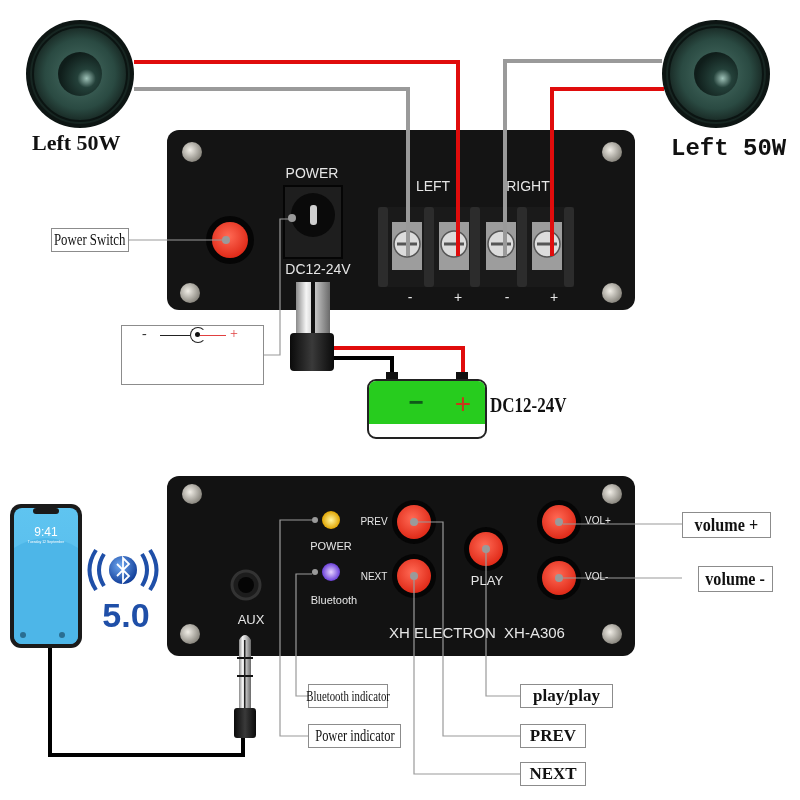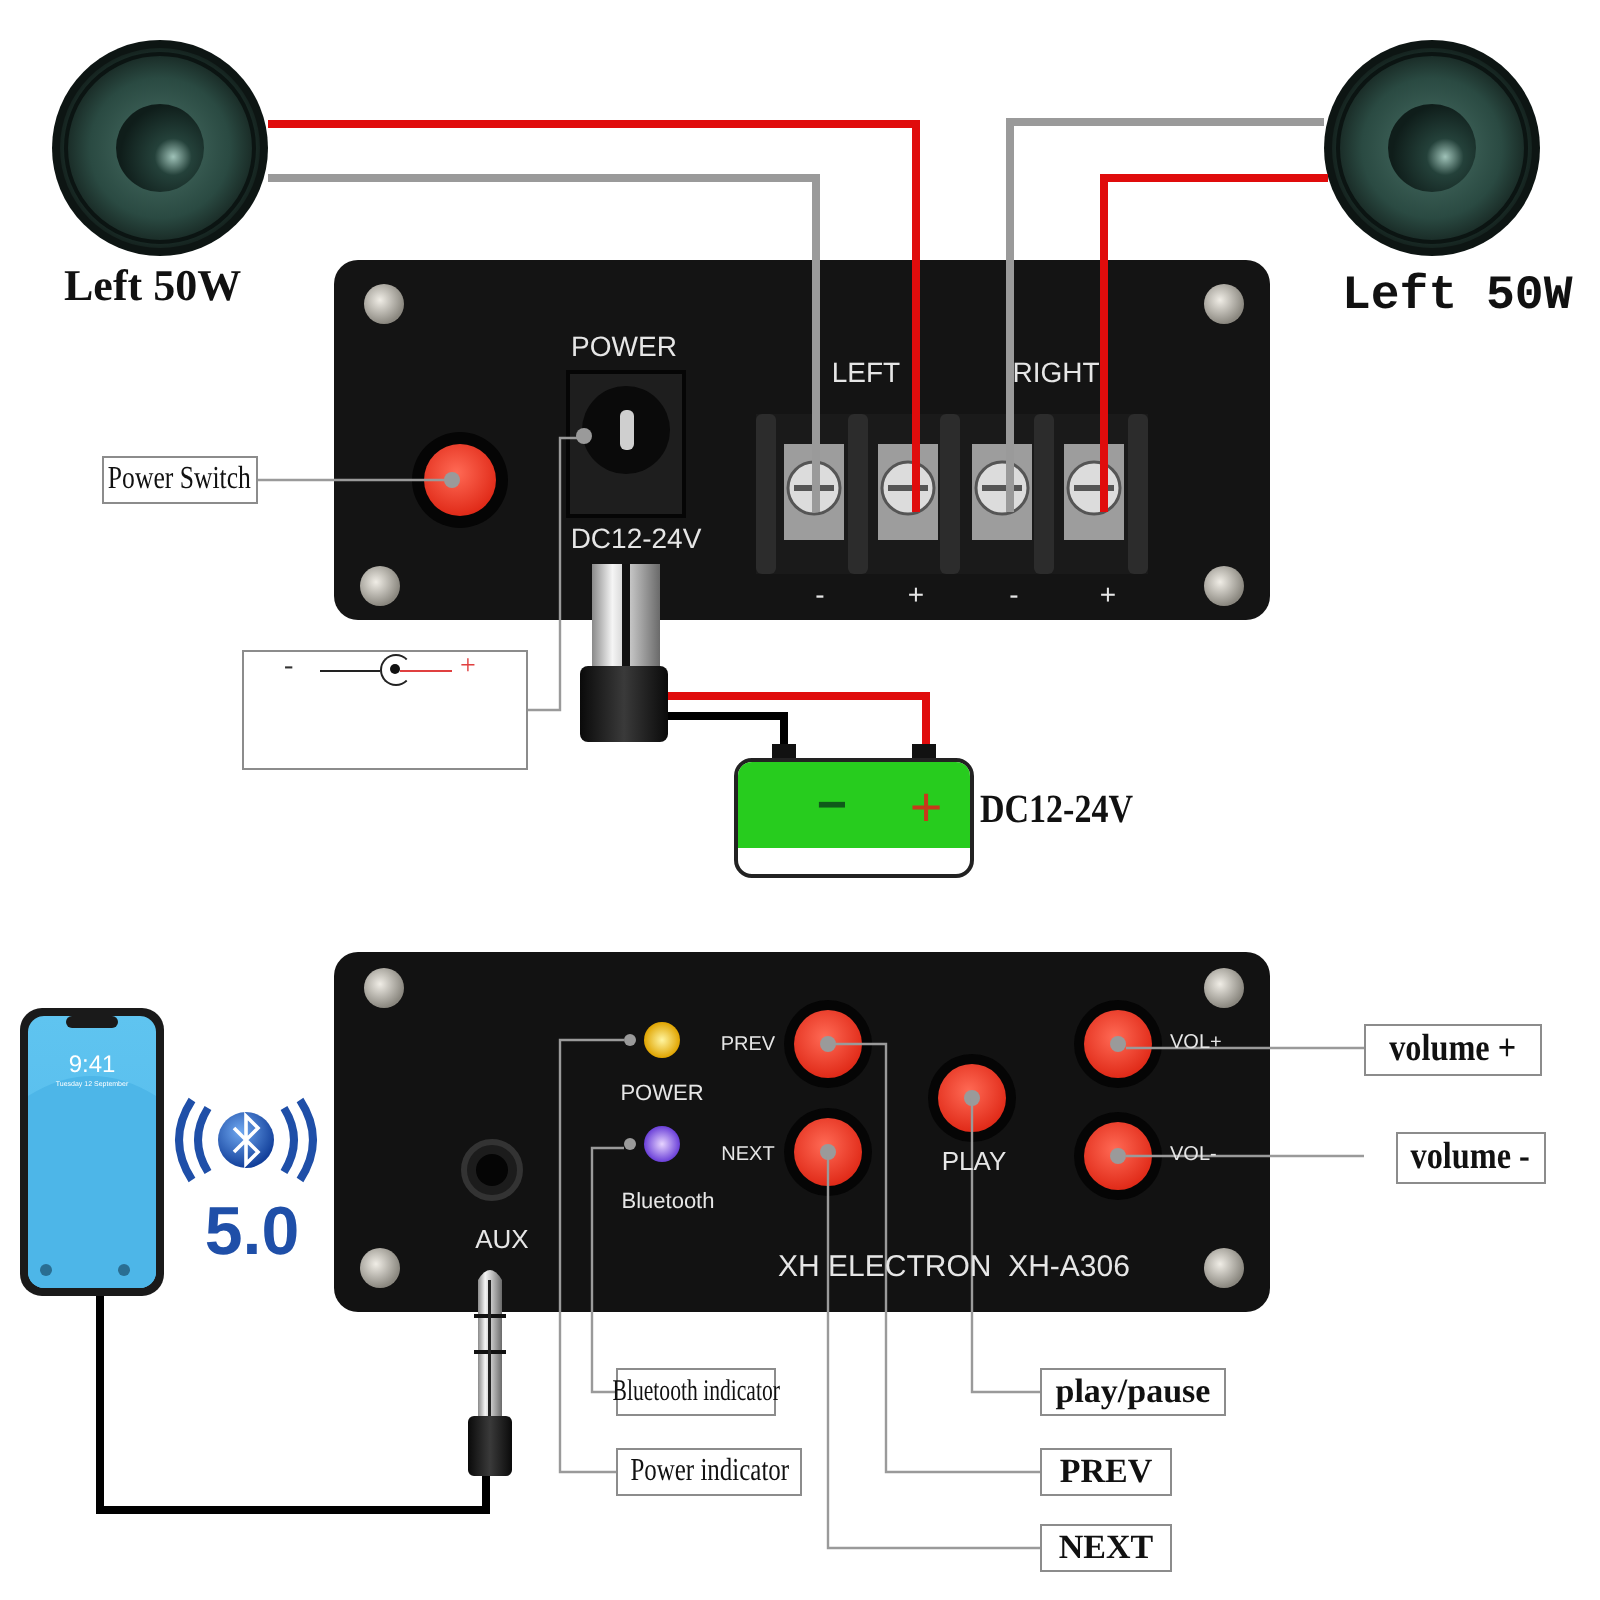--- a/index.html
+++ b/index.html
@@ -272,20 +272,20 @@
 </div>
 
 <div class="label-box" style="left:308px; top:684px; width:80px; height:24px; font-size:15px;">
   <span style="display:inline-block; transform:scaleX(0.72);">Bluetooth indicator</span>
 </div>
 <div class="label-box" style="left:308px; top:724px; width:93px; height:24px; font-size:16px;">
   <span style="display:inline-block; transform:scaleX(0.78);">Power indicator</span>
 </div>
 
 <div class="label-box" style="left:520px; top:684px; width:93px; height:24px; font-size:17px; font-weight:bold;">
-  <span>play/pause</span>
+  <span>play/play</span>
 </div>
 <div class="label-box" style="left:520px; top:724px; width:66px; height:24px; font-size:17px; font-weight:bold;">
   <span>PREV</span>
 </div>
 <div class="label-box" style="left:520px; top:762px; width:66px; height:24px; font-size:17px; font-weight:bold;">
   <span>NEXT</span>
 </div>
 
 </body></html>

